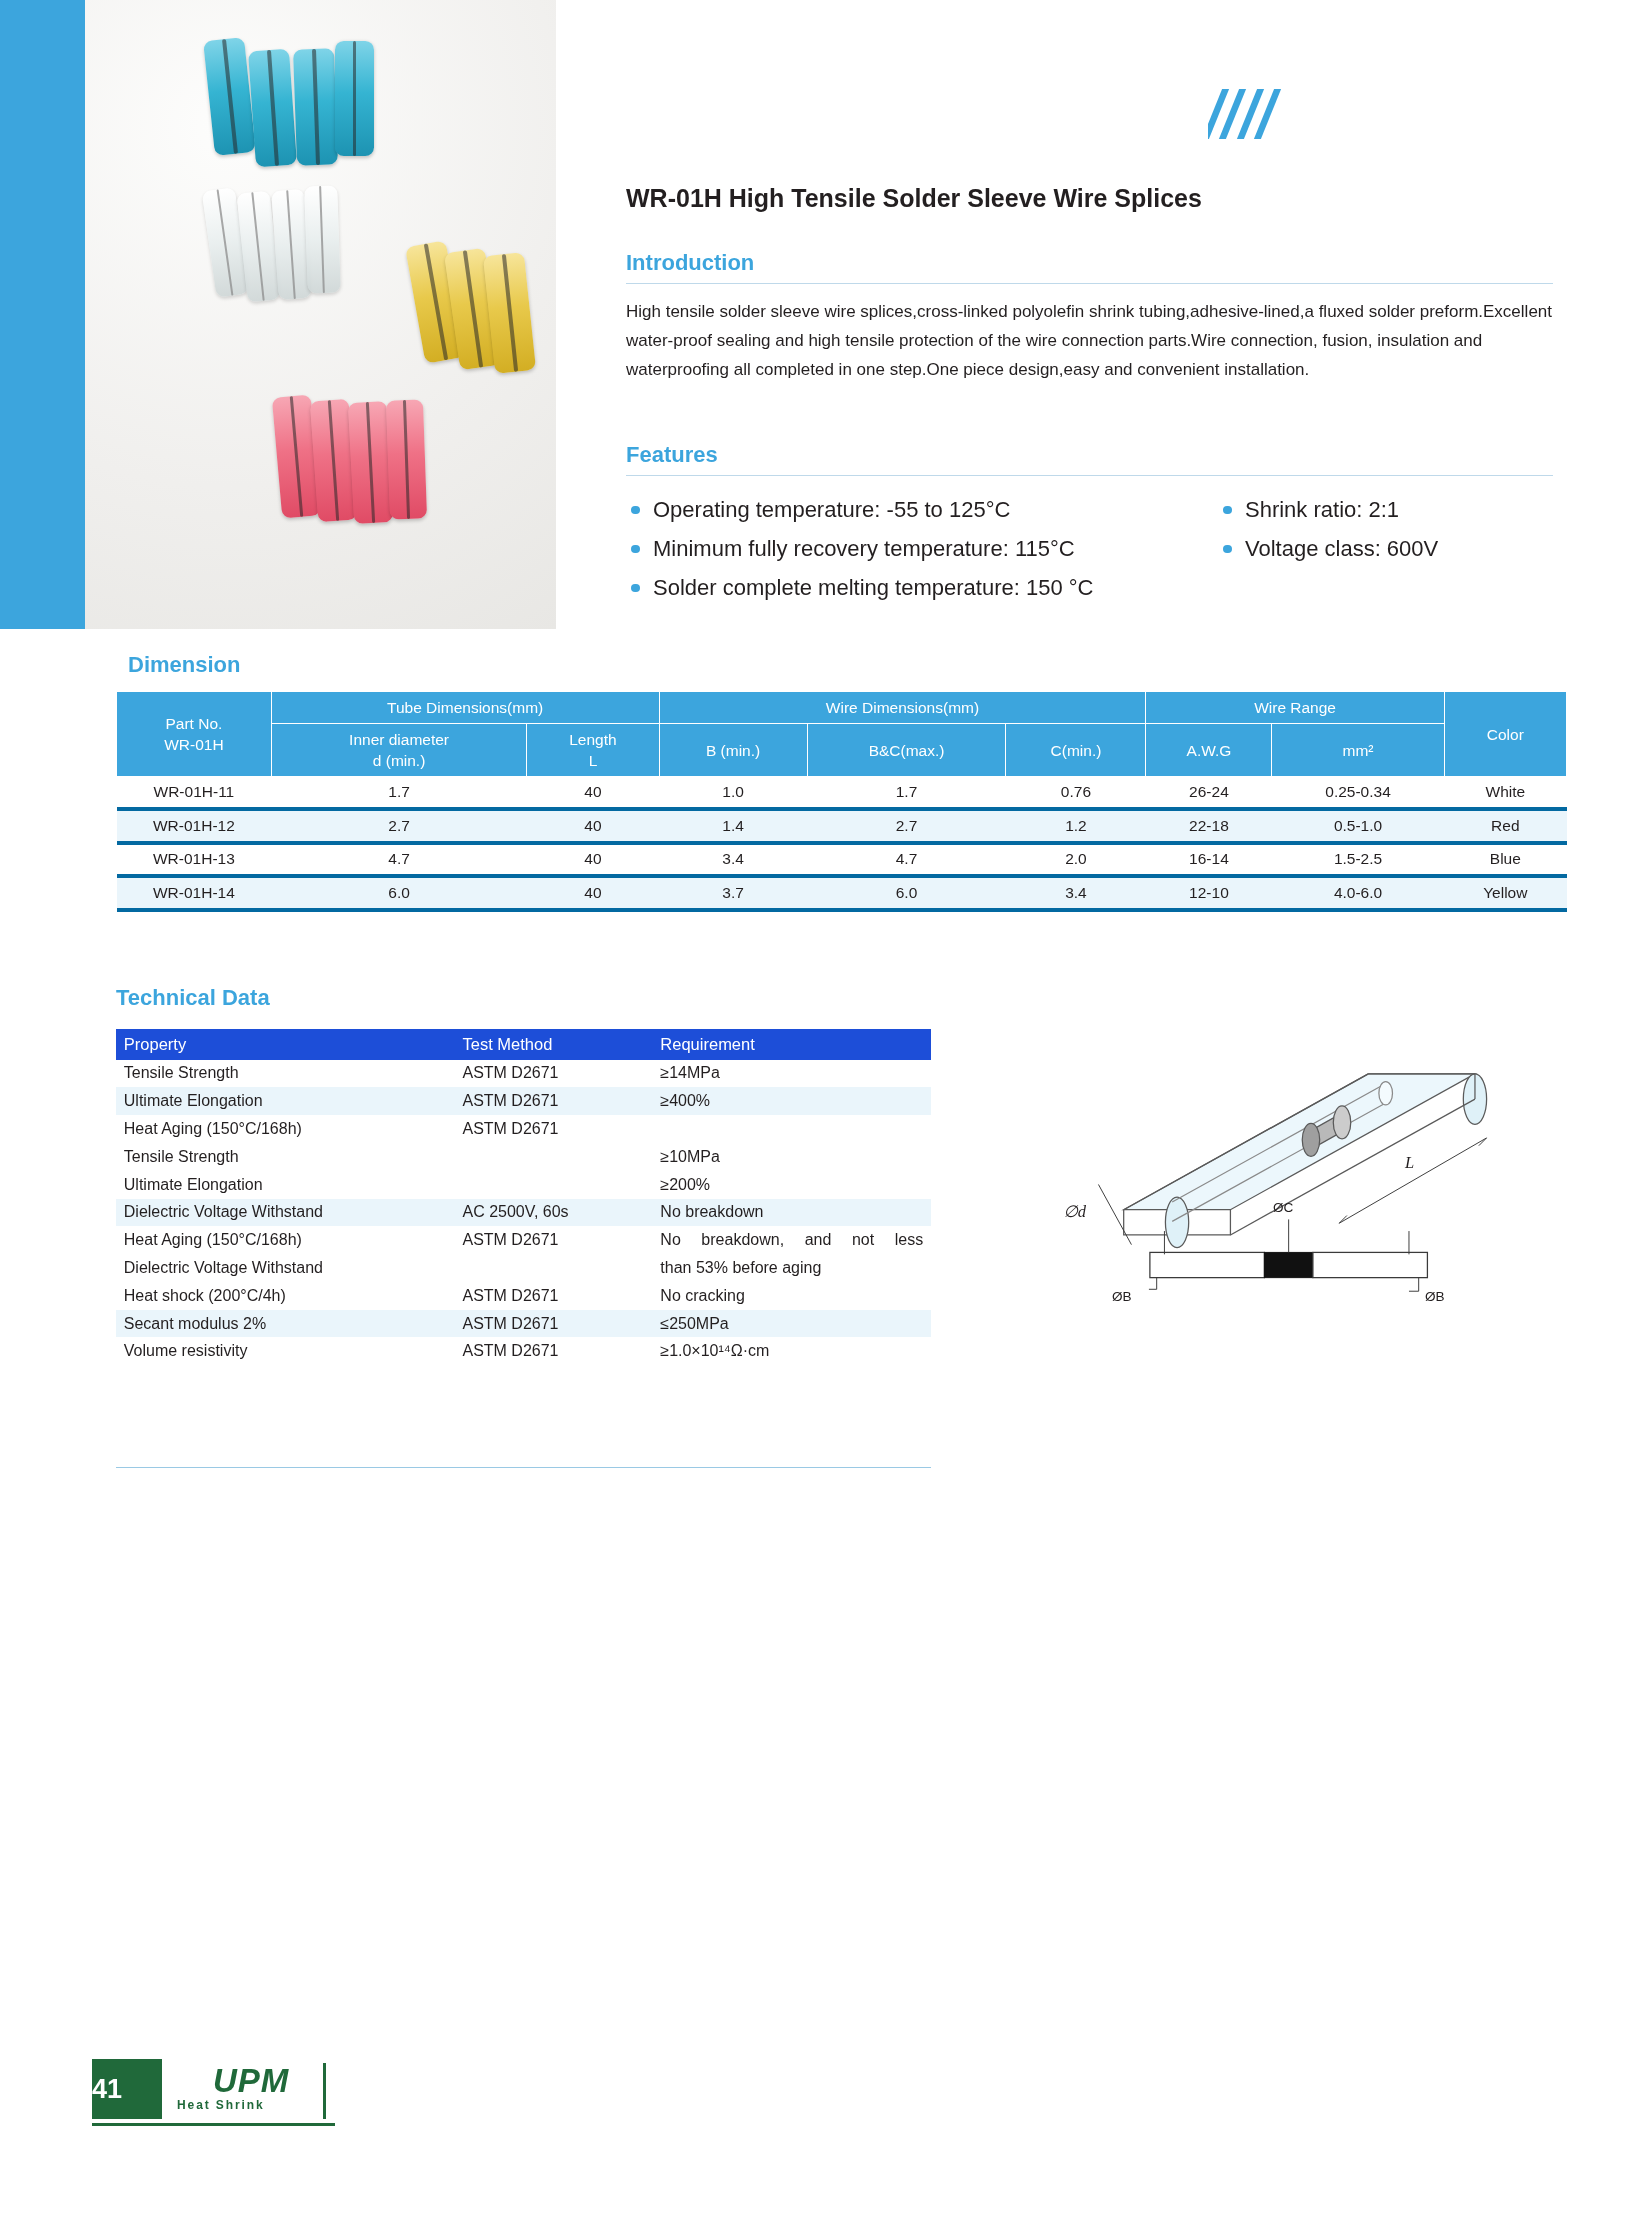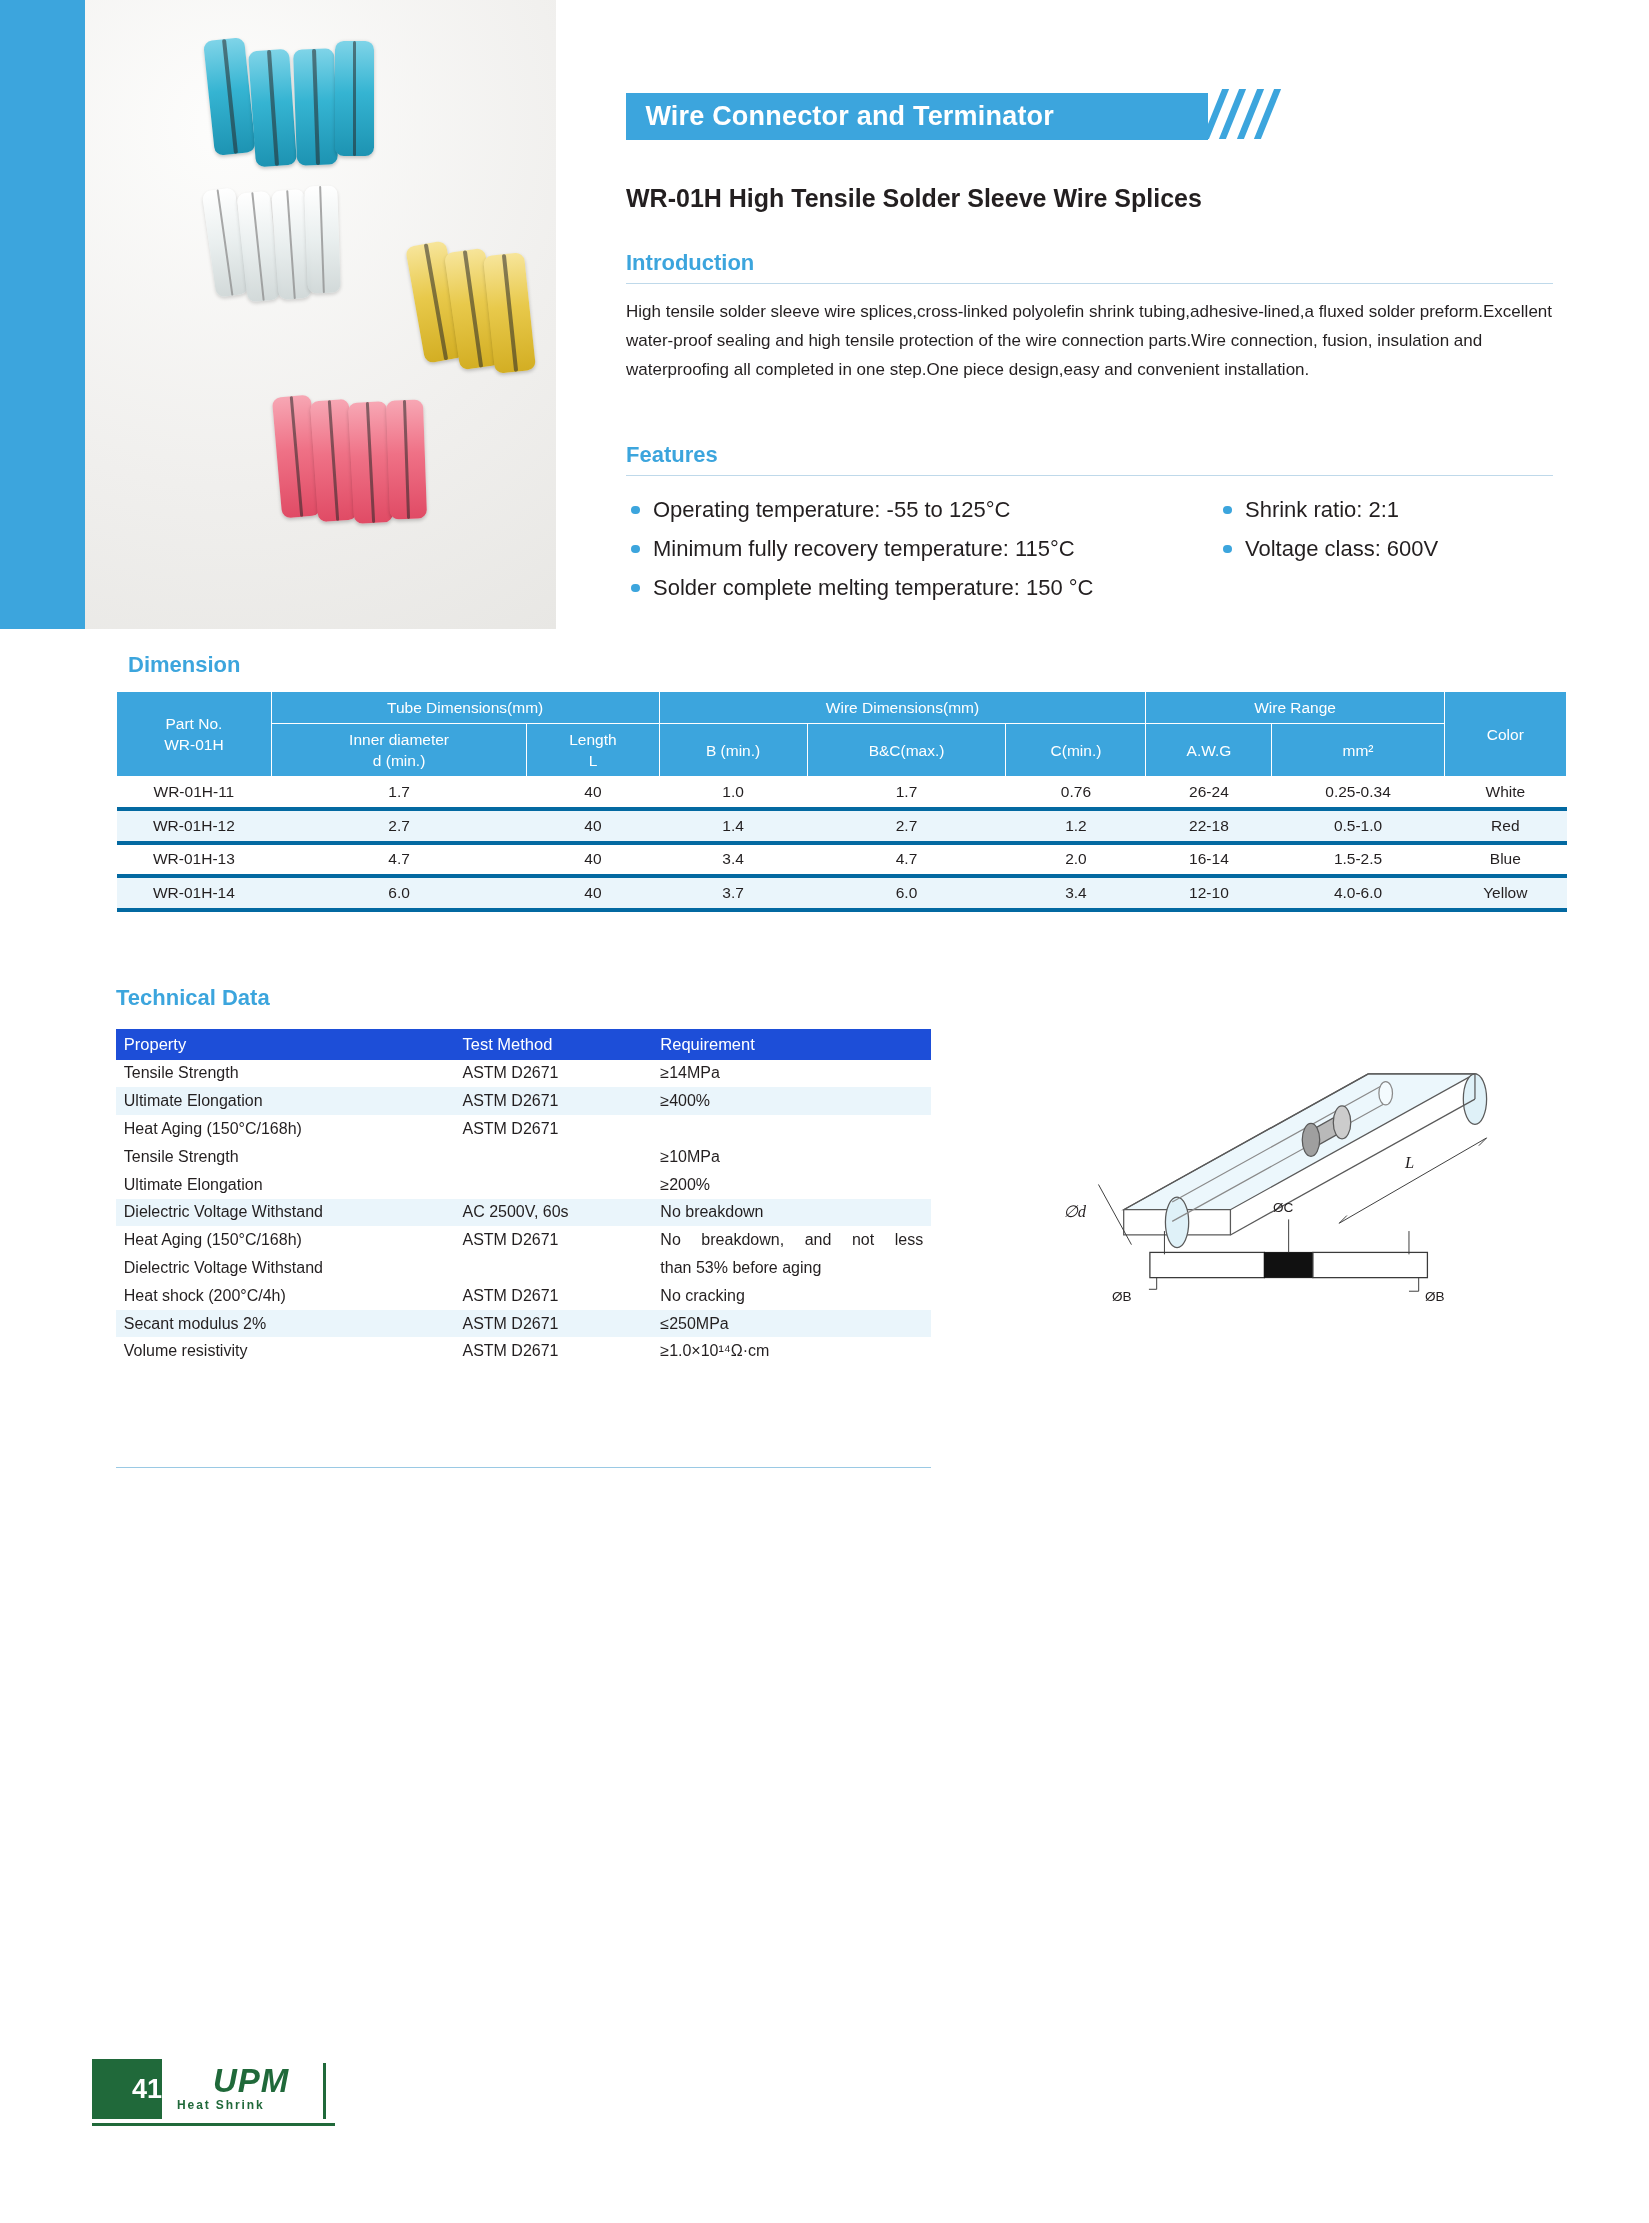--- a/index.html
+++ b/index.html
@@ -255,21 +255,21 @@
     width: 252px; height: 70px;
   }
   .pgnum {
     position: absolute;
     left: 0; top: 0;
     width: 70px; height: 60px;
     background: #20693a;
     color: #ffffff;
     font-size: 27px;
     font-weight: bold;
-    text-align: right;
+    text-align: left;
     line-height: 60px;
   }
   .foot-rule {
     position: absolute;
     left: 0; top: 64px;
     width: 243px; height: 2.9px;
     background: #20693a;
   }
   .brand {
     position: absolute;
@@ -359,23 +359,20 @@
         </div>
       <div class="tube" style="left:266px; top:402px; width:39px; height:121px; transform:rotate(-3deg);">
           <span class="band" style="left:46%"></span>
         </div>
       <div class="tube" style="left:303px; top:400px; width:37px; height:119px; transform:rotate(-2deg);">
           <span class="band" style="left:46%"></span>
         </div>
     </div>
   </div>
 
-  <div class="title-bar">
-    <span class="t-txt">Wire Connector and Terminator</span>
-  </div>
   <div class="title-slashes">
     <i style="left:3.9px"></i>
       <i style="left:21.3px"></i>
       <i style="left:39px"></i>
       <i style="left:56px"></i>
   </div>
 
   <div class="subtitle">WR-01H   High Tensile Solder Sleeve Wire Splices</div>
 
   <div class="sec-head intro-head">Introduction</div>

